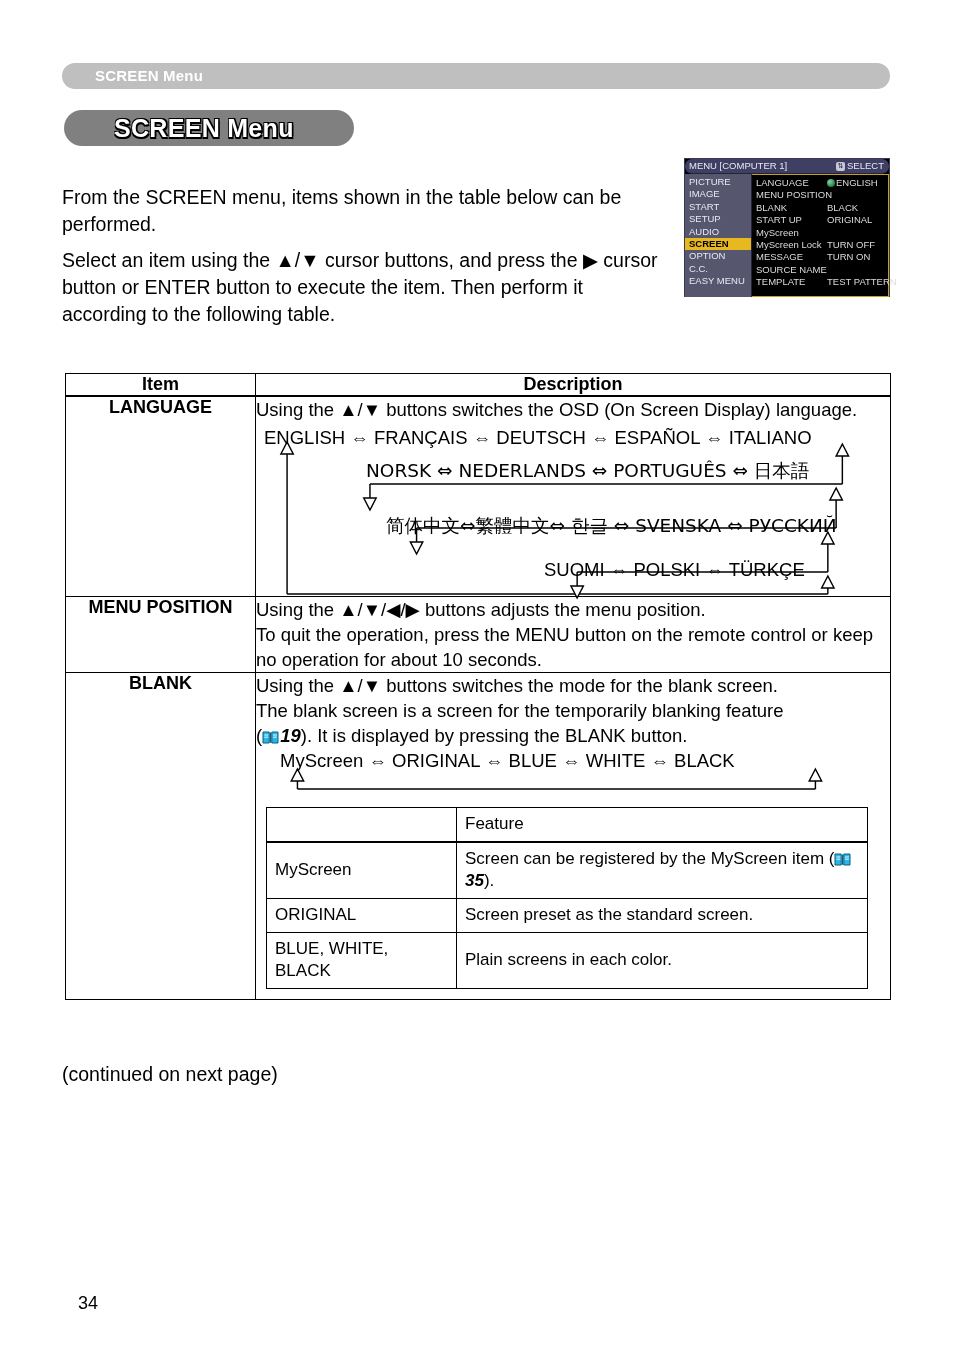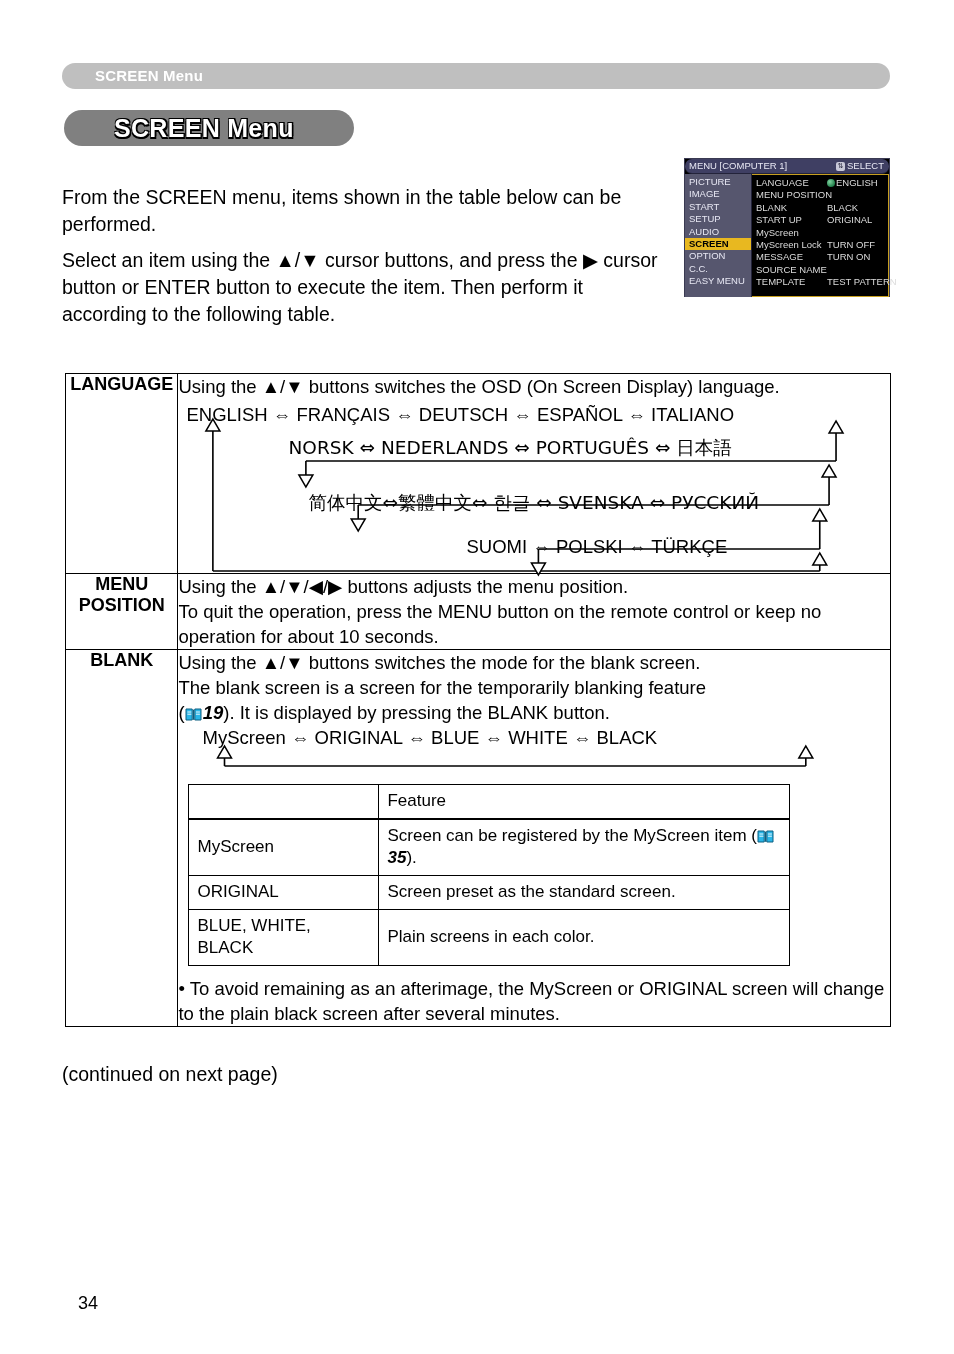--- a/index.html
+++ b/index.html
@@ -323,20 +323,24 @@
         <div class="osd-row">
           <span class="lbl">TEMPLATE</span>
           <span class="val">TEST PATTERN</span>
         </div>
       </div>
   </div>
 </div>
 
 <table class="main-table">
   <tbody>
+      <tr>
+    <td class="th-cell col-item">Item</td>
+    <td class="th-cell">Description</td>
+  </tr>
 
   <tr>
     <td class="item-label">LANGUAGE</td>
     <td class="desc-cell">
       <p>Using the ▲/▼ buttons switches the OSD (On Screen Display) language.</p>
       <div class="lang-cycle">
         <svg viewBox="0 0 612 172" preserveAspectRatio="none">
           <g fill="none" stroke="#000" stroke-width="1.4">
 
             <path d="M 566 60 L 566 31"></path>
@@ -430,20 +434,19 @@
           <td class="fcol1">ORIGINAL</td>
           <td>Screen preset as the standard screen.</td>
         </tr>
         <tr>
           <td class="fcol1">BLUE, WHITE, BLACK</td>
           <td>Plain screens in each color.</td>
         </tr>
       </tbody>
           </table>
 
-      <p class="note-line">• To avoid remaining as an afterimage, the MyScreen or ORIGINAL screen will change to the plain black screen after several minutes.</p>
     </td>
   </tr>
 </tbody>
   </table>
 
 <div class="continued">(continued on next page)</div>
 <div class="page-number">34</div>
 
 </body></html>

